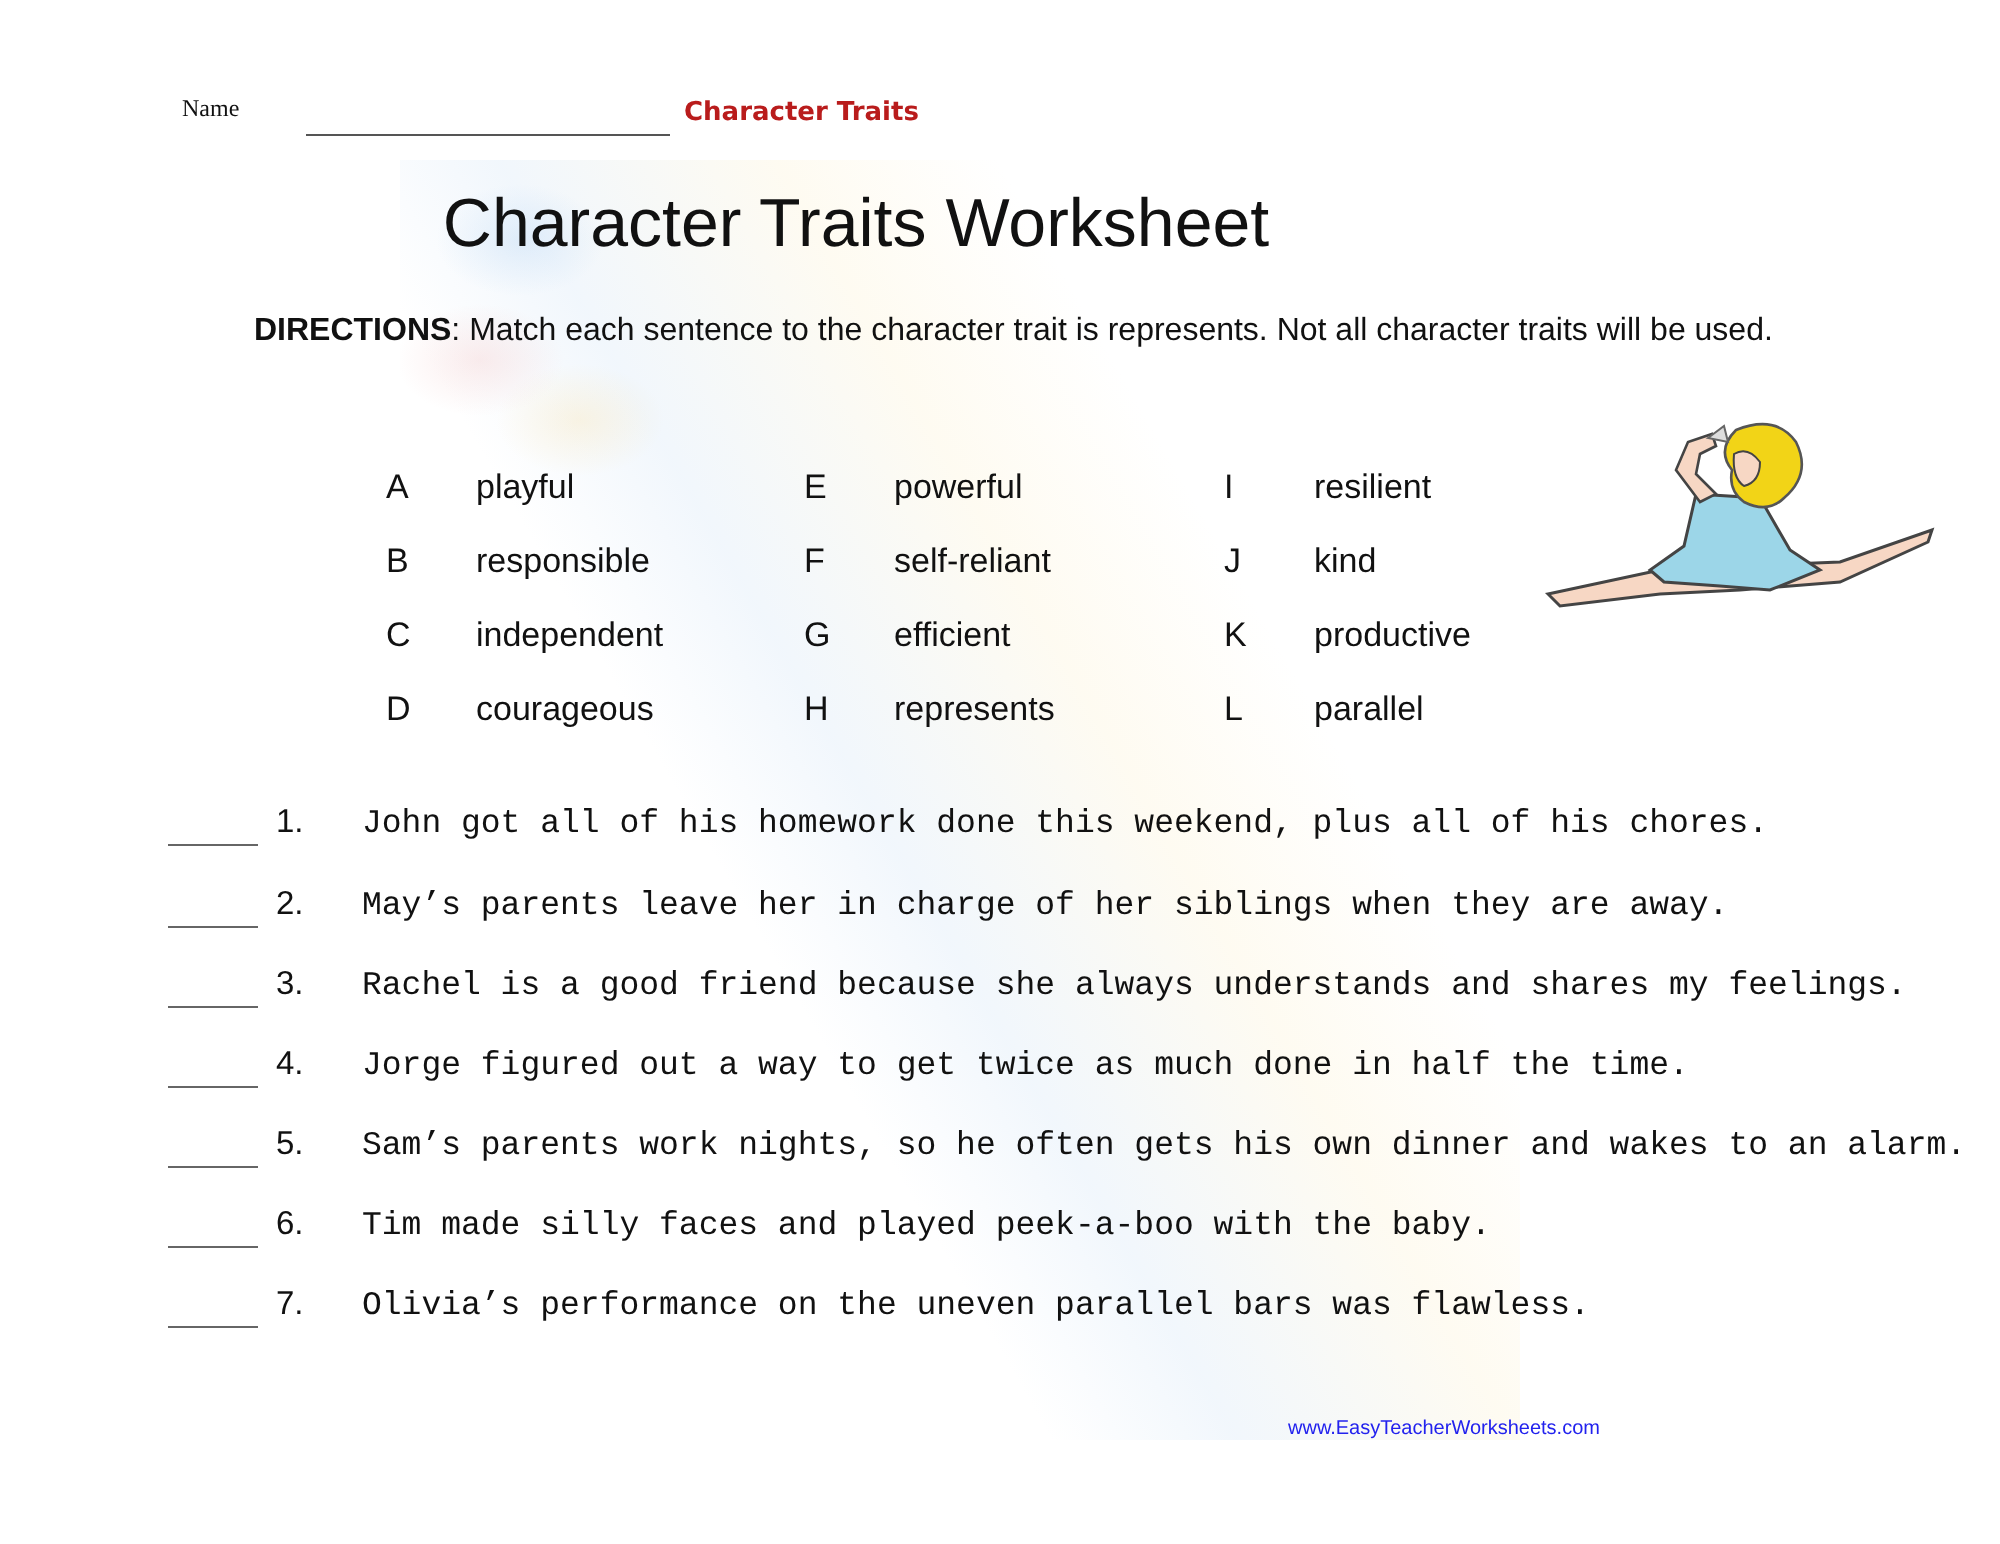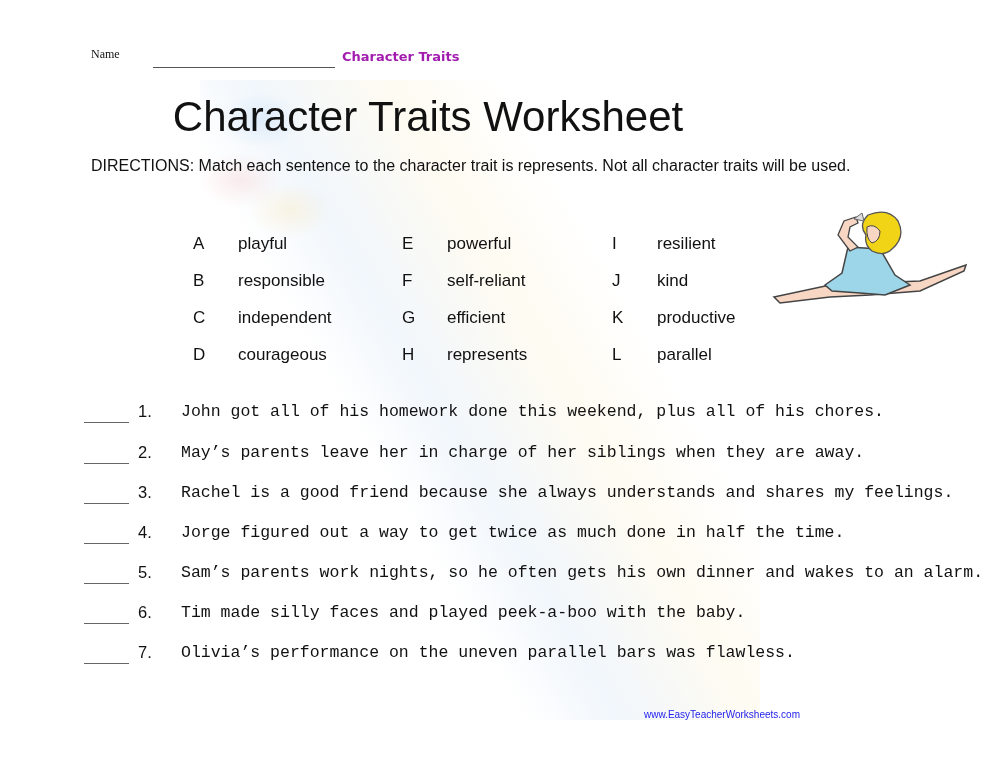--- a/index.html
+++ b/index.html
@@ -11,25 +11,25 @@
     position:absolute; left:200px; top:80px; width:560px; height:640px;
     pointer-events:none;
     background:
       radial-gradient(ellipse 60px 40px at 60px 40px, rgba(160,200,240,0.25), transparent 70%),
       radial-gradient(ellipse 60px 40px at 40px 100px, rgba(240,180,180,0.25), transparent 70%),
       radial-gradient(ellipse 60px 40px at 90px 130px, rgba(250,220,150,0.25), transparent 70%),
       linear-gradient(60deg, transparent 35%, rgba(180,210,240,0.18) 45%, rgba(250,230,170,0.16) 60%, transparent 72%);
   }
   .name-row { position:absolute; left:91px; top:47px; font-size:12px; font-family:Liberation Serif, serif; }
   .name-line { position:absolute; left:153px; top:67px; width:182px; border-bottom:1.5px solid #555; }
-  .header-tag { position:absolute; left:342px; top:49px; font-size:13px; font-weight:bold; color:#a21caf; font-family:"DejaVu Sans", sans-serif; }
-  .title { position:absolute; left:0; width:856px; top:93px; text-align:center; font-size:42px; color:#111; padding-left:0; }
+  .header-tag { position:absolute; left:342px; top:49px; font-size:13px; font-weight:bold; color:#b91c1c; font-family:"DejaVu Sans", sans-serif; }
+  .title { position:absolute; left:0; width:856px; top:93px; text-align:center; font-size:34px; color:#111; padding-left:0; }
   .title span { position:relative; left:0; }
   .directions { position:absolute; left:91px; top:155px; width:820px; font-size:16px; line-height:21px; }
-  .directions b { font-weight:normal; }
+  .directions b { font-weight:bold;margin-left:36px; }
   .traits { position:absolute; left:193px; top:234px; }
   .trait { position:absolute; font-size:17px; white-space:nowrap; }
   .trait .letter { position:absolute; left:0; }
   .trait .word { position:absolute; left:45px; }
   .dancer { position:absolute; left:770px; top:205px; width:200px; height:110px; }
   .items { position:absolute; left:0; top:0; }
   .item { position:absolute; left:84px; height:24px; font-size:16.5px; white-space:nowrap; }
   .item .blank { position:absolute; left:0; top:20px; width:45px; border-bottom:1.5px solid #666; }
   .item .num { position:absolute; left:54px; top:0; }
   .item .text { position:absolute; left:97px; top:0;font-family:Liberation Mono, monospace; }

